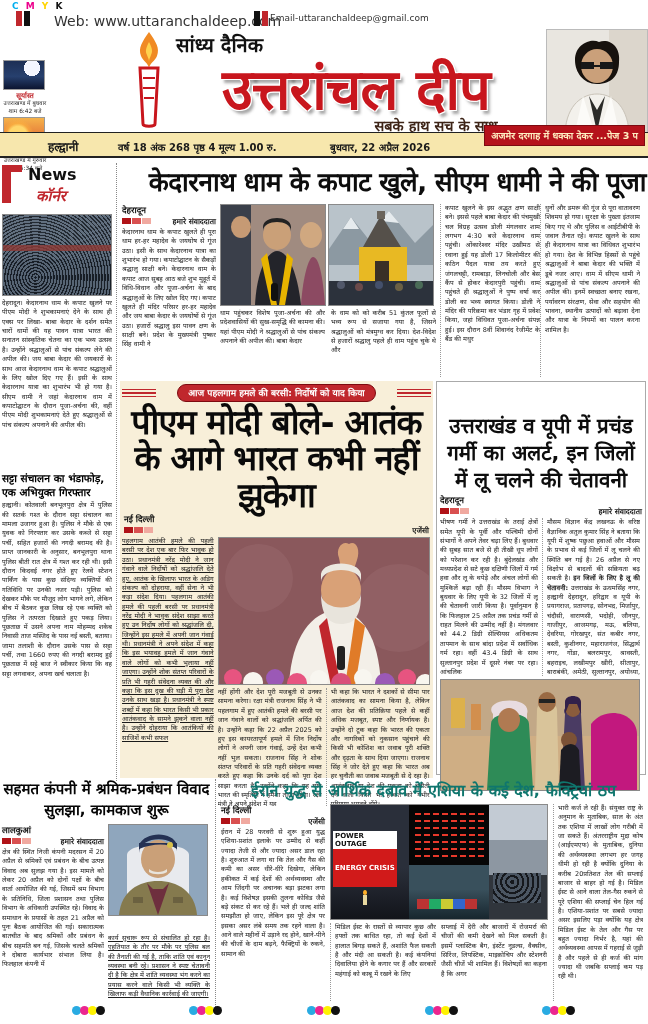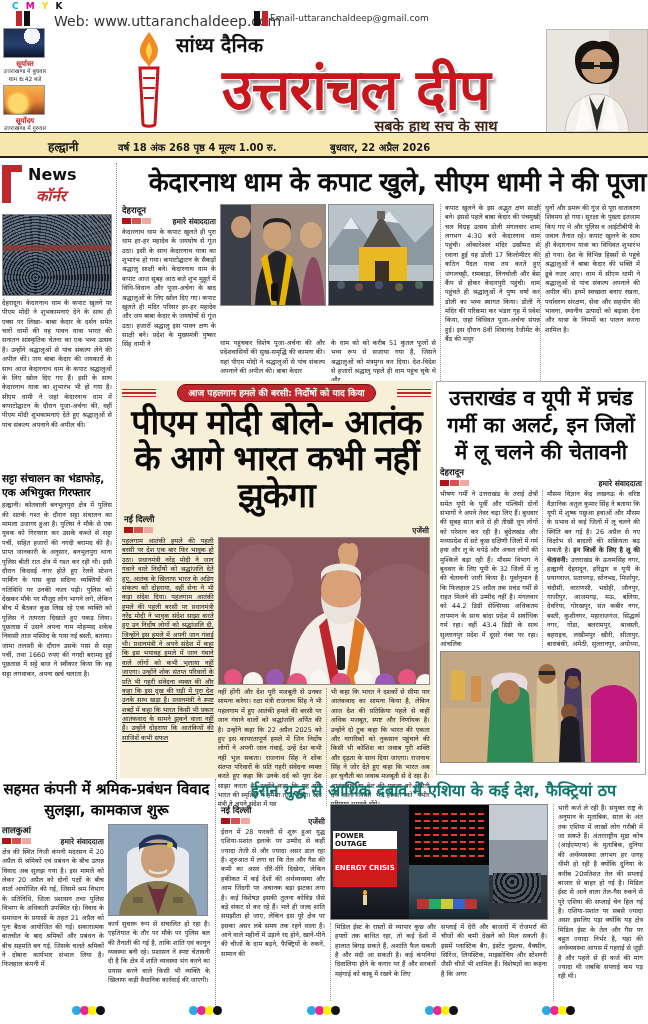--- a/index.html
+++ b/index.html
@@ -11,21 +11,21 @@
   .topbar { position:absolute; top:0; left:8px; right:0; height:27px; }
   .cmyk { position:absolute; top:1px; left:4px; font-size:9px; font-weight:bold; letter-spacing:2px; }
   .cmyk .c{color:#00aeef}.cmyk .m{color:#ec008c}.cmyk .y{color:#ffd400}.cmyk .k{color:#111}
   .regmarks { position:absolute; top:11px; display:flex; gap:2px; }
   .regmarks span { display:inline-block; width:6px; height:15px; }
   .web-line { position:absolute; top:13px; left:46px; font-size:14px; color:#333; }
   .email-line { position:absolute; top:13px; left:262px; font-size:9px; color:#333; }
 
   
   .masthead { position:absolute; top:27px; left:0; right:0; height:105px; }
-  .weatherbox { position:absolute; left:3px; width:44px; text-align:center; }
+  .weatherbox { position:absolute; left:3px; width:44px; text-align:center;margin-top:32px; }
   .weatherbox .wimg { width:42px; height:30px; border:1px solid #999; }
   .wimg.moon { background: radial-gradient(circle 8px at 70% 25%, #f4f6ff 0 8px, transparent 8px), linear-gradient(180deg,#1d2f55 0%, #27406e 55%, #0c1530 100%); }
   .wimg.sun  { background: radial-gradient(circle 9px at 35% 62%, #ffd76b 0 9px, rgba(255,180,60,.55) 12px, transparent 16px), linear-gradient(180deg,#f5b24a 0%, #e8833c 55%, #7a3b1e 100%); }
   .weatherbox .wlabel { color:#c0272d; font-weight:bold; font-size:7px; margin-top:1px; }
   .weatherbox .wline { font-size:5.8px; color:#222; line-height:1.3; }
   .torch { position:absolute; left:128px; top:3px; }
   .edition-label { position:absolute; left:176px; top:4px; font-size:20px; font-weight:bold; color:#111; }
   .paper-title { position:absolute; left:170px; top:22px; width:372px; text-align:center; font-size:56px; font-weight:900; color:#c8161d; letter-spacing:-1px;
       text-shadow:1px 1px 0 #fff,-1px -1px 0 #fff,1px -1px 0 #fff,-1px 1px 0 #fff,3px 4px 3px rgba(60,60,60,.45); }
   .tagline { position:absolute; left:330px; top:88px; width:212px; text-align:center; font-size:14.5px; font-weight:bold; color:#3d2417; }
@@ -64,57 +64,57 @@
   .nc-h2 { font-size:10.5px; font-weight:800; line-height:1.35; margin:4px 0 2px 0; color:#000; }
 
   
   .kedarnath { position:absolute; top:163px; left:122px; width:524px; height:216px; }
   .ked-headline { font-size:26px; font-weight:900; text-align:right; color:#0d0d0d; letter-spacing:-0.5px; white-space:nowrap; }
   .ked-body { display:flex; margin-top:5px; }
   .ked-c1 { width:94px; }
   .ked-mid { width:216px; margin:0 4px; }
   .ked-photos { display:flex; gap:2px; }
   .ked-caps { display:flex; gap:6px; margin-top:3px; }
-  .ked-caps .small-text { width:105px; height:68px;margin-top:30px; }
+  .ked-caps .small-text { width:105px; height:68px; }
   .ked-c3,.ked-c4 { width:100px; padding-left:4px; }
   .ked-c1 .small-text{height:146px}.ked-c3 .small-text,.ked-c4 .small-text{height:172px}
 
   
   .pm-panel { position:absolute; top:381px; left:120px; width:313px; height:397px; background:#f8efd9; padding:3px 2px 0 2px; }
   .banner { display:flex; align-items:center; justify-content:center; gap:21px; height:18px; }
   .banner .stripes { width:40px; height:8px; background:repeating-linear-gradient(180deg,#c0272d 0 1.3px, transparent 1.3px 3.4px); }
   .banner .pill { background:#c0272d; border:1px solid #7d0a10; border-radius:9px; color:#fff; font-size:9px; font-weight:bold; padding:1px 10px 2px; white-space:nowrap; }
   .pm-headline { font-size:34px; font-weight:900; line-height:1.07; text-align:center; color:#0a0a0a; letter-spacing:-1px; margin-top:2px; }
   .pm-byline { padding:0 2px; }
   .pm-body { display:flex; margin-top:1px; }
   .pm-c1 { width:92px;text-decoration:underline; }
   .pm-c1 .small-text { height:272px; }
   .pm-right { width:214px; margin-left:4px; }
   .modi-photo { width:212px; height:148px; }
   .pm-cols { display:flex; gap:4px; margin-top:3px; }
   .pm-cols .small-text { width:104px; height:118px; }
 
   
   .heat { position:absolute; top:381px; left:436px; width:210px; height:394px; border:1px solid #aaa; padding:3px; background:#fff; }
-  .heat-headline { font-size:20.5px; font-weight:800; line-height:1.32; text-align:center; color:#0d0d0d; }
+  .heat-headline { font-size:20.5px; font-weight:800; line-height:1.32; text-align:center; color:#0d0d0d;margin-top:28px; }
   .heat-cols { display:flex; gap:4px; margin-top:2px; }
   .heat-cols .small-text { width:98px; height:158px; }
   .heat-photo { width:200px; height:112px; margin-top:3px; }
   .subhead-inline { font-weight:bold; }
 
   
   .bottom-row { position:absolute; top:779px; left:2px; width:644px; height:228px; display:flex; }
   .madarsan { width:214px; padding-right:4px; border-right:1px dotted #888; }
   .mad-headline { font-size:15px; font-weight:900; line-height:1.4; text-align:center; color:#050505; }
   .mad-body { display:flex; gap:4px; margin-top:3px; }
   .mad-c1 { width:102px; }
   .mad-c1 .small-text { height:150px; }
   .mad-c2 { width:102px; }
   .officer-photo { width:100px; height:92px; }
-  .mad-c2 .small-text { height:76px; margin-top:4px; }
+  .mad-c2 .small-text { height:76px; margin-top:18px;text-decoration:underline; }
   .iran { flex:1; padding-left:5px; }
   .iran-headline { font-size:16px; font-weight:900; text-align:center; white-space:nowrap; color:#0f766e; }
   .iran-body { display:flex; gap:5px; margin-top:3px; }
   .iran-c1 { width:104px; }
   .iran-c1 .small-text { height:168px; }
   .iran-mid { width:218px; }
   .iran-caps { display:flex; gap:5px; margin-top:3px; }
   .iran-caps .small-text { width:106px; height:78px; }
   .iran-c4 { width:90px; }
   .iran-c4 .small-text { height:196px; }
@@ -199,20 +199,21 @@
         <path d="M36 66 L46 98 L28 102 Z" fill="#fcfbf8"></path>
         <path d="M64 66 L54 98 L72 102 Z" fill="#fcfbf8"></path>
       </svg>
     </div>
   </div>
 
   <div class="dateline">
     <span class="city">हल्द्वानी</span>
     <span class="volume">वर्ष 18 अंक 268 पृष्ठ 4 मूल्य 1.00 रु.</span>
     <span class="date">बुधवार, 22 अप्रैल 2026</span>
+    <span class="promo-badge">अजमेर दरगाह में धक्का देकर ...पेज 3 प</span>
   </div>
 
   <div class="corner-col">
     <div class="nc-brand">
       <div class="nc-bracket"></div>
       <div class="nc-top">News</div>
       <div class="nc-bottom">कॉर्नर</div>
     </div>
     <div class="nc-photo photo"></div>
     <div class="small-text" style="height:168px">देहरादून। केदारनाथ धाम के कपाट खुलने पर पीएम मोदी ने शुभकामनाएं देने के साथ ही एक्स पर लिखा- बाबा केदार के दर्शन समेत चारों धामों की यह पावन यात्रा भारत की सनातन सांस्कृतिक चेतना का एक भव्य उत्सव है। उन्होंने श्रद्धालुओं से पांच संकल्प लेने की अपील की। जय बाबा केदार की जयकारों के साथ आज केदारनाथ धाम के कपाट श्रद्धालुओं के लिए खोल दिए गए हैं। इसी के साथ केदारनाथ यात्रा का शुभारंभ भी हो गया है। सीएम धामी ने जहां केदारनाथ धाम में कपाटोद्घाटन के दौरान पूजा-अर्चना की, वहीं पीएम मोदी शुभकामनाएं देते हुए श्रद्धालुओं से पांच संकल्प अपनाने की अपील की।</div>

